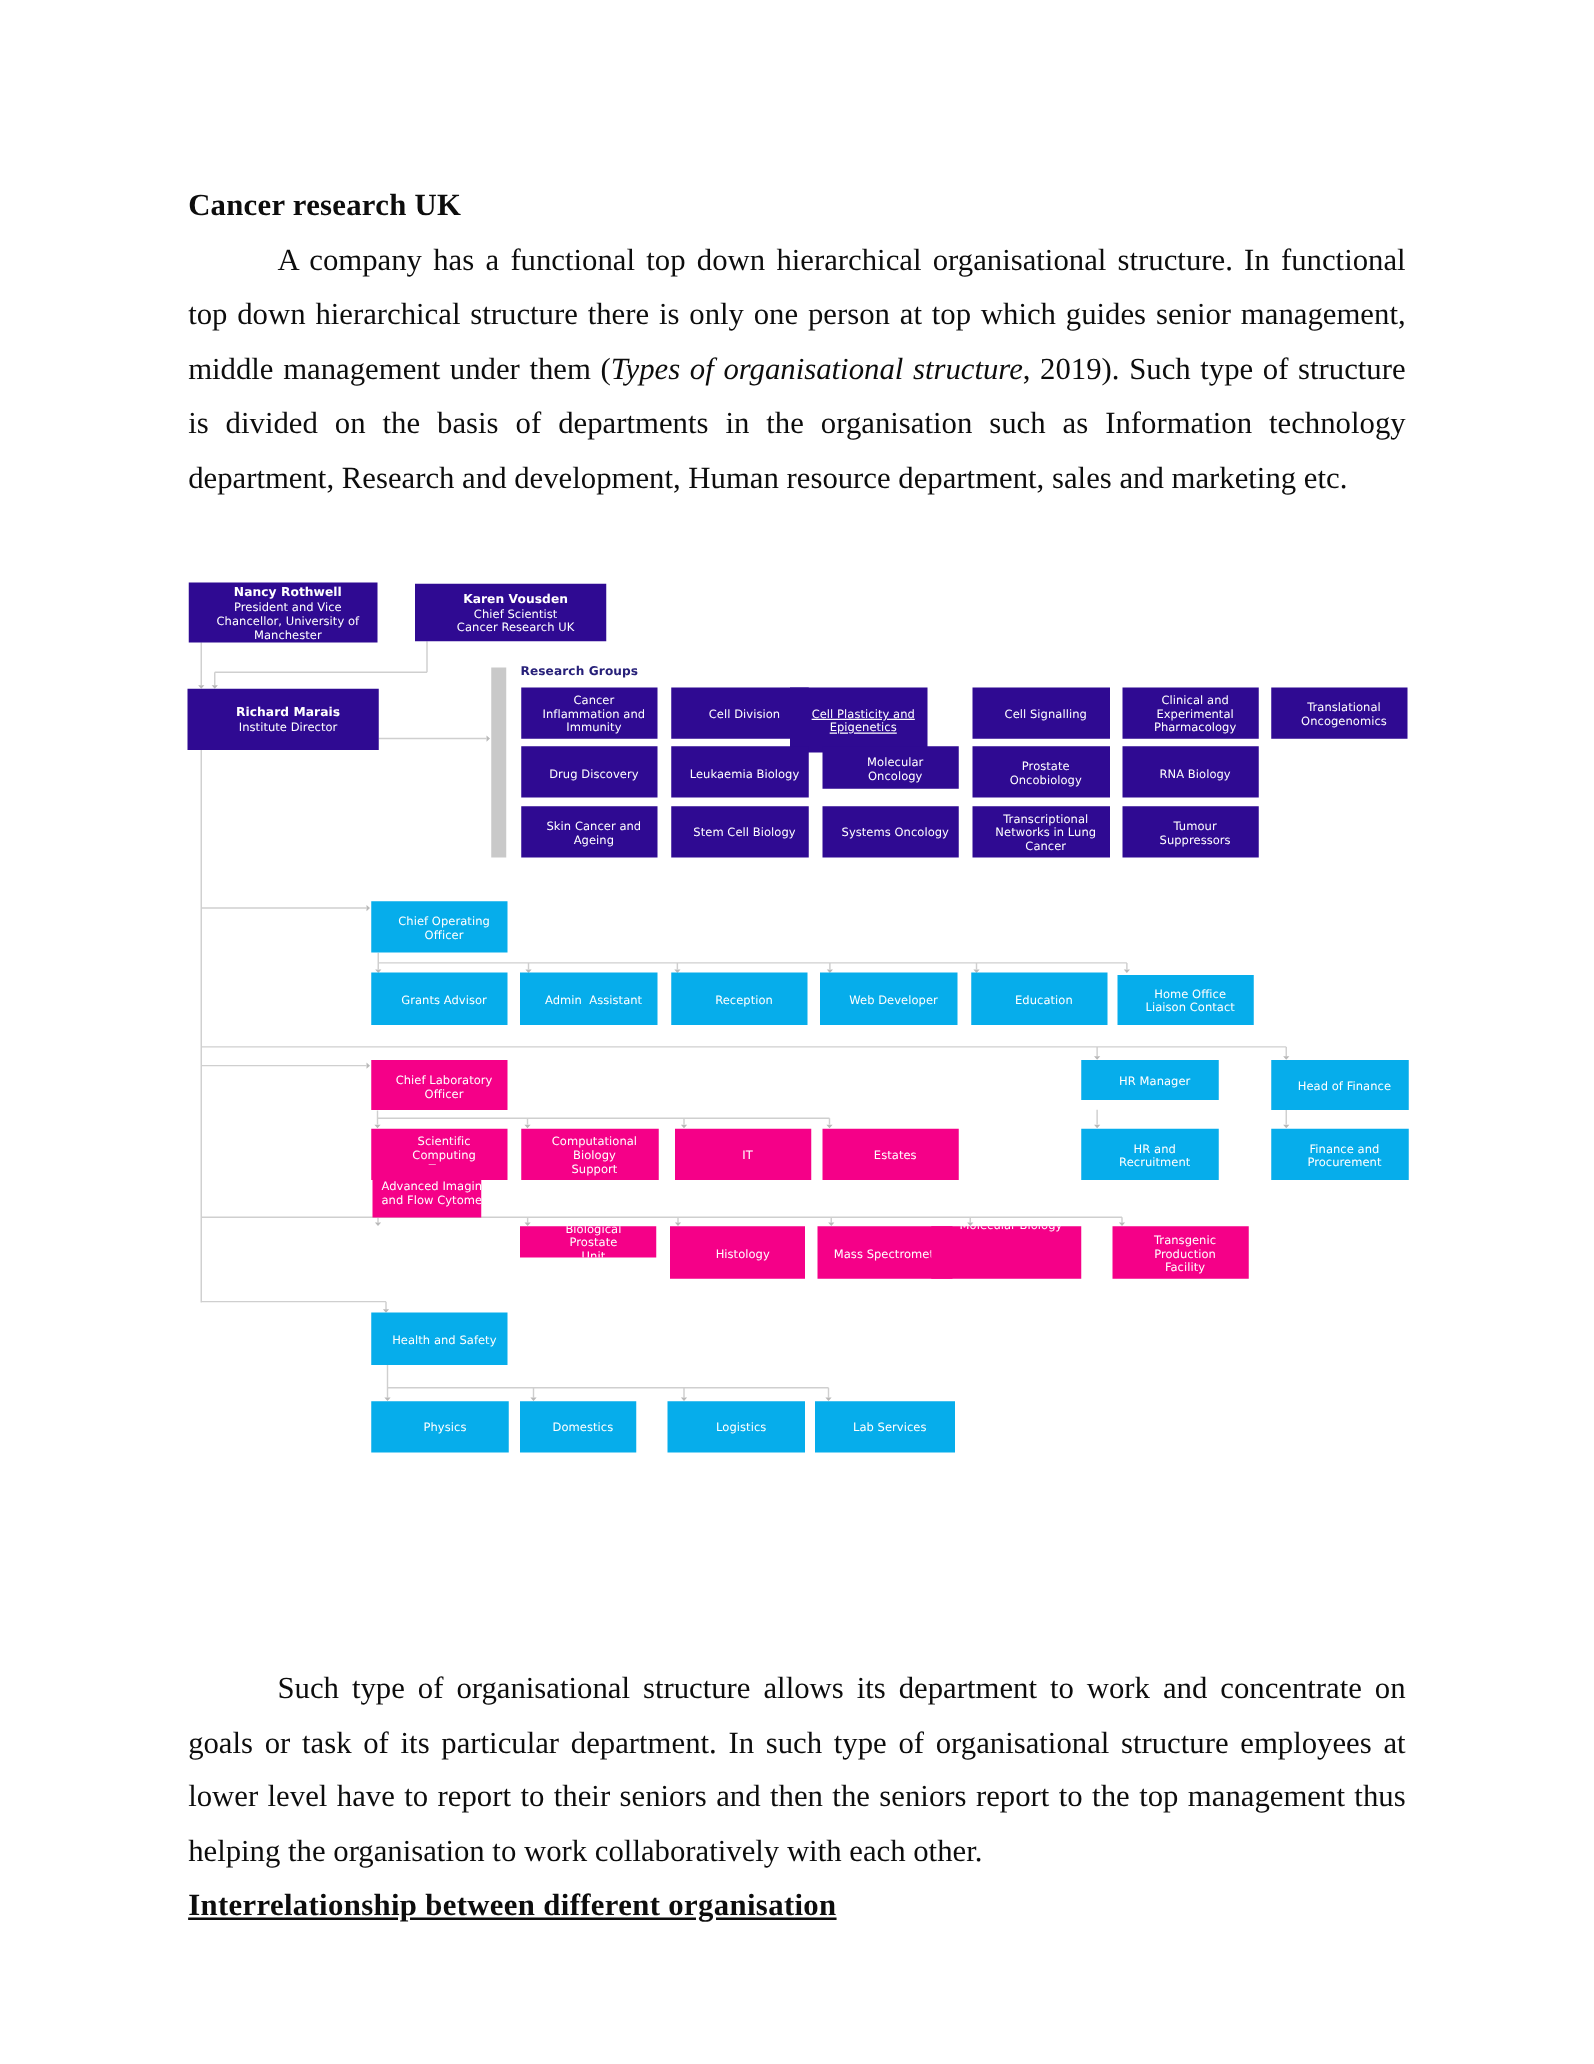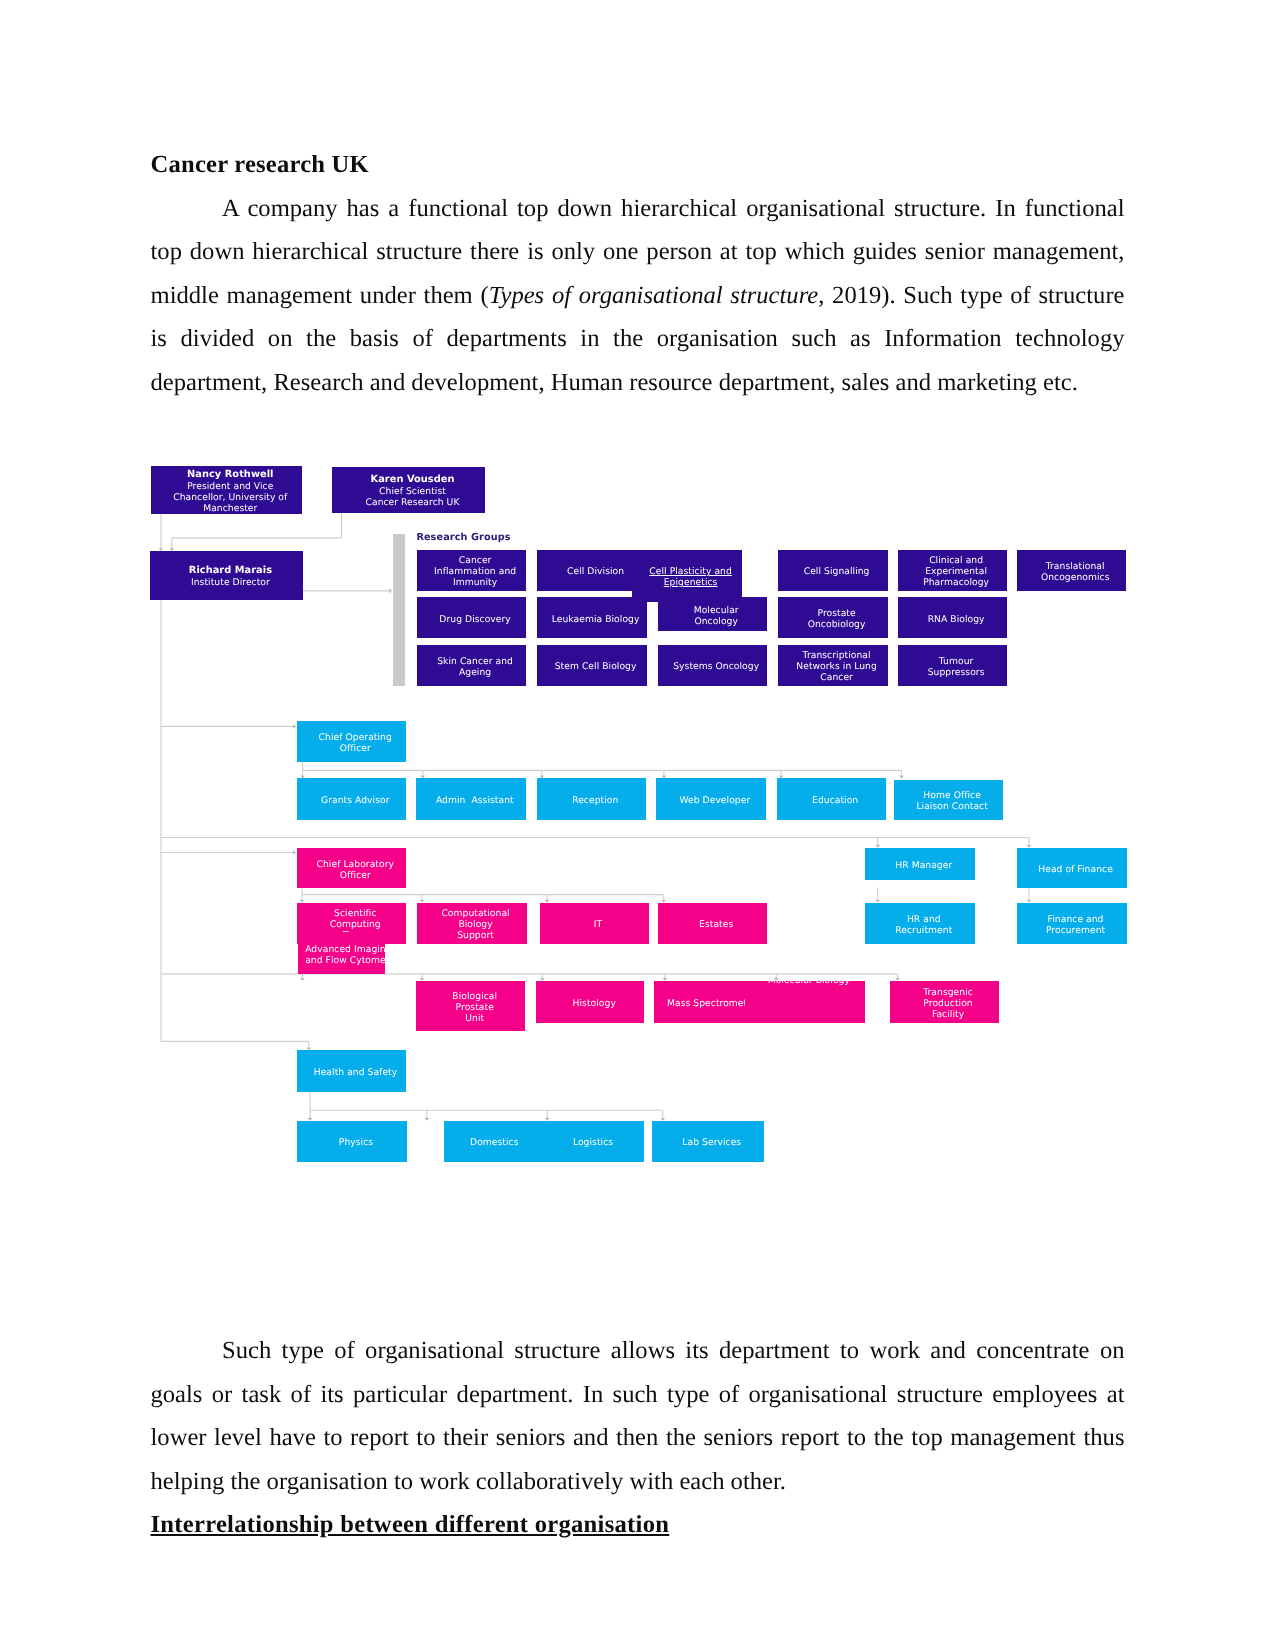--- a/index.html
+++ b/index.html
@@ -160,21 +160,21 @@
     <div class="nd c-pink" style="left: 539.5px; top: 902.5px; width: 109.5px; height: 41.6px; color: rgb(255, 255, 255);">
         <span>IT</span>
       </div>
     <div class="nd c-pink" style="left: 658px; top: 902.5px; width: 108.8px; height: 41.6px; color: rgb(255, 255, 255);">
         <span>Estates</span>
       </div>
     <div class="nd c-pink" style="left: 297.6px; top: 932px; width: 87px; height: 42.4px; color: rgb(255, 255, 255);">
         <span>Advanced Imaging</span>
         <span>and Flow Cytometry</span>
       </div>
-    <div class="nd c-pink" style="left: 416.4px; top: 980.8px; width: 109.1px; height: 50px; color: rgb(255, 255, 255);">
+    <div class="nd c-pink" style="left: 416.4px; top: 980.8px; width: 109.1px; height: 25px; color: rgb(255, 255, 255);">
         <span>Biological</span>
         <span>Prostate</span>
         <span>Unit</span>
       </div>
     <div class="nd c-pink" style="left: 536.4px; top: 980.8px; width: 108px; height: 42.4px; color: rgb(255, 255, 255);">
         <span>Histology</span>
       </div>
     <div class="nd c-pink" style="left: 654.1px; top: 980.8px; width: 107.8px; height: 42.4px; color: rgb(255, 255, 255);">
         <span>Mass Spectrometry</span>
       </div>
@@ -200,21 +200,21 @@
     <div class="nd c-cyan" style="left: 1016.5px; top: 902.5px; width: 110.5px; height: 41.6px; color: rgb(255, 255, 255);">
         <span>Finance and</span>
         <span>Procurement</span>
       </div>
     <div class="nd c-cyan" style="left: 297.2px; top: 1050.2px; width: 109px; height: 41.6px; color: rgb(255, 255, 255);">
         <span>Health and Safety</span>
       </div>
     <div class="nd c-cyan" style="left: 297.2px; top: 1120.8px; width: 110px; height: 41px; color: rgb(255, 255, 255);">
         <span>Physics</span>
       </div>
-    <div class="nd c-cyan" style="left: 416px; top: 1120.8px; width: 93px; height: 41px; color: rgb(255, 255, 255); margin-left: 28px;">
+    <div class="nd c-cyan" style="left: 416px; top: 1120.8px; width: 93px; height: 41px; color: rgb(255, 255, 255);">
         <span>Domestics</span>
       </div>
     <div class="nd c-cyan" style="left: 534px; top: 1120.8px; width: 110.4px; height: 41px; color: rgb(255, 255, 255);">
         <span>Logistics</span>
       </div>
     <div class="nd c-cyan" style="left: 652.4px; top: 1120.8px; width: 111.2px; height: 41px; color: rgb(255, 255, 255);">
         <span>Lab Services</span>
       </div>
   </div>
   <div class="doc-text" style="top:1329px;" id="bottom-text">

